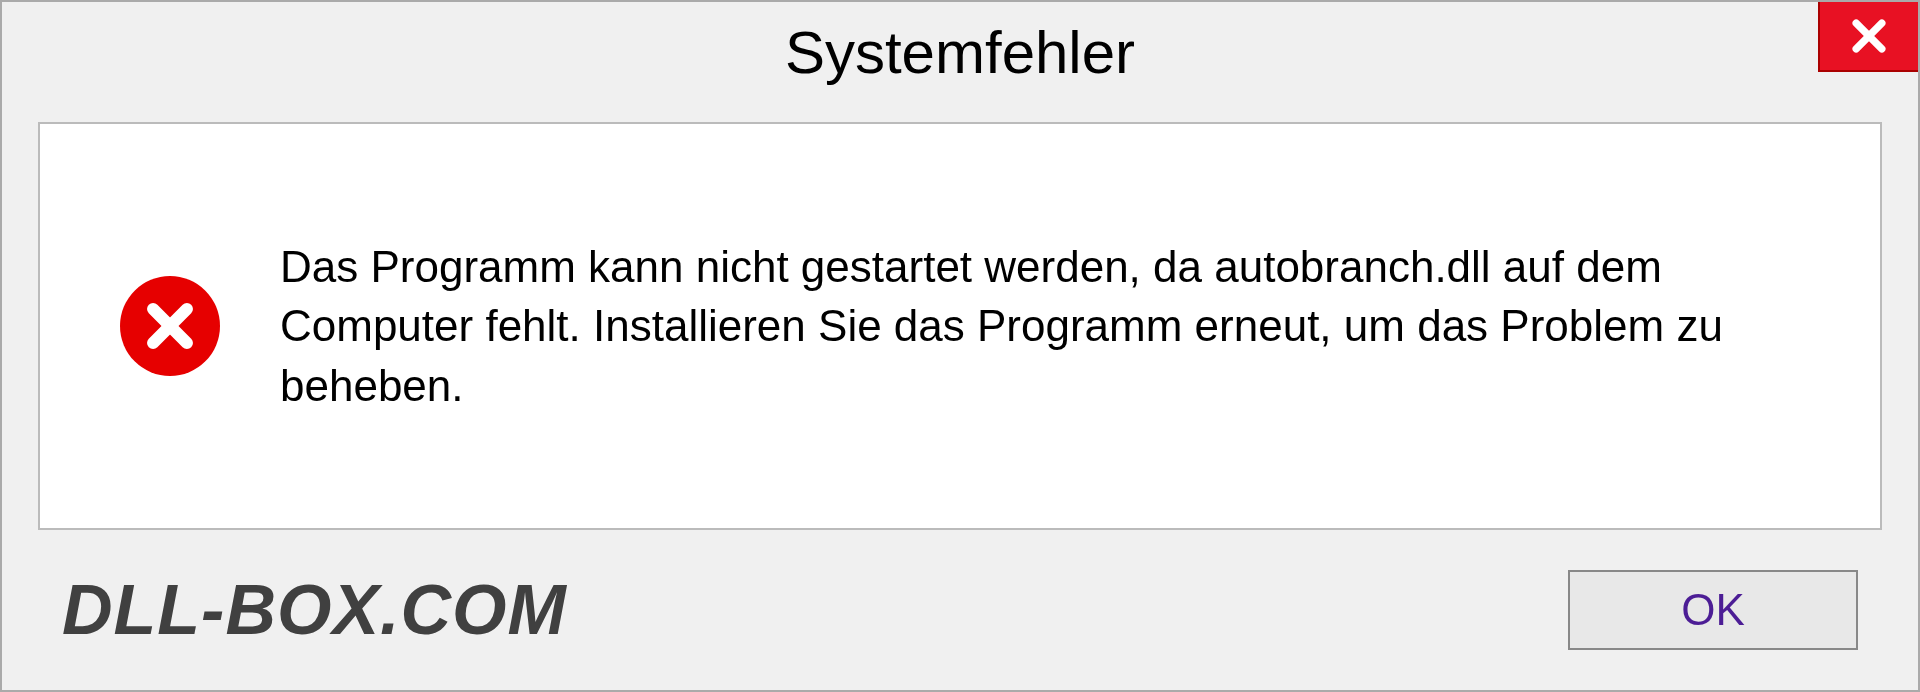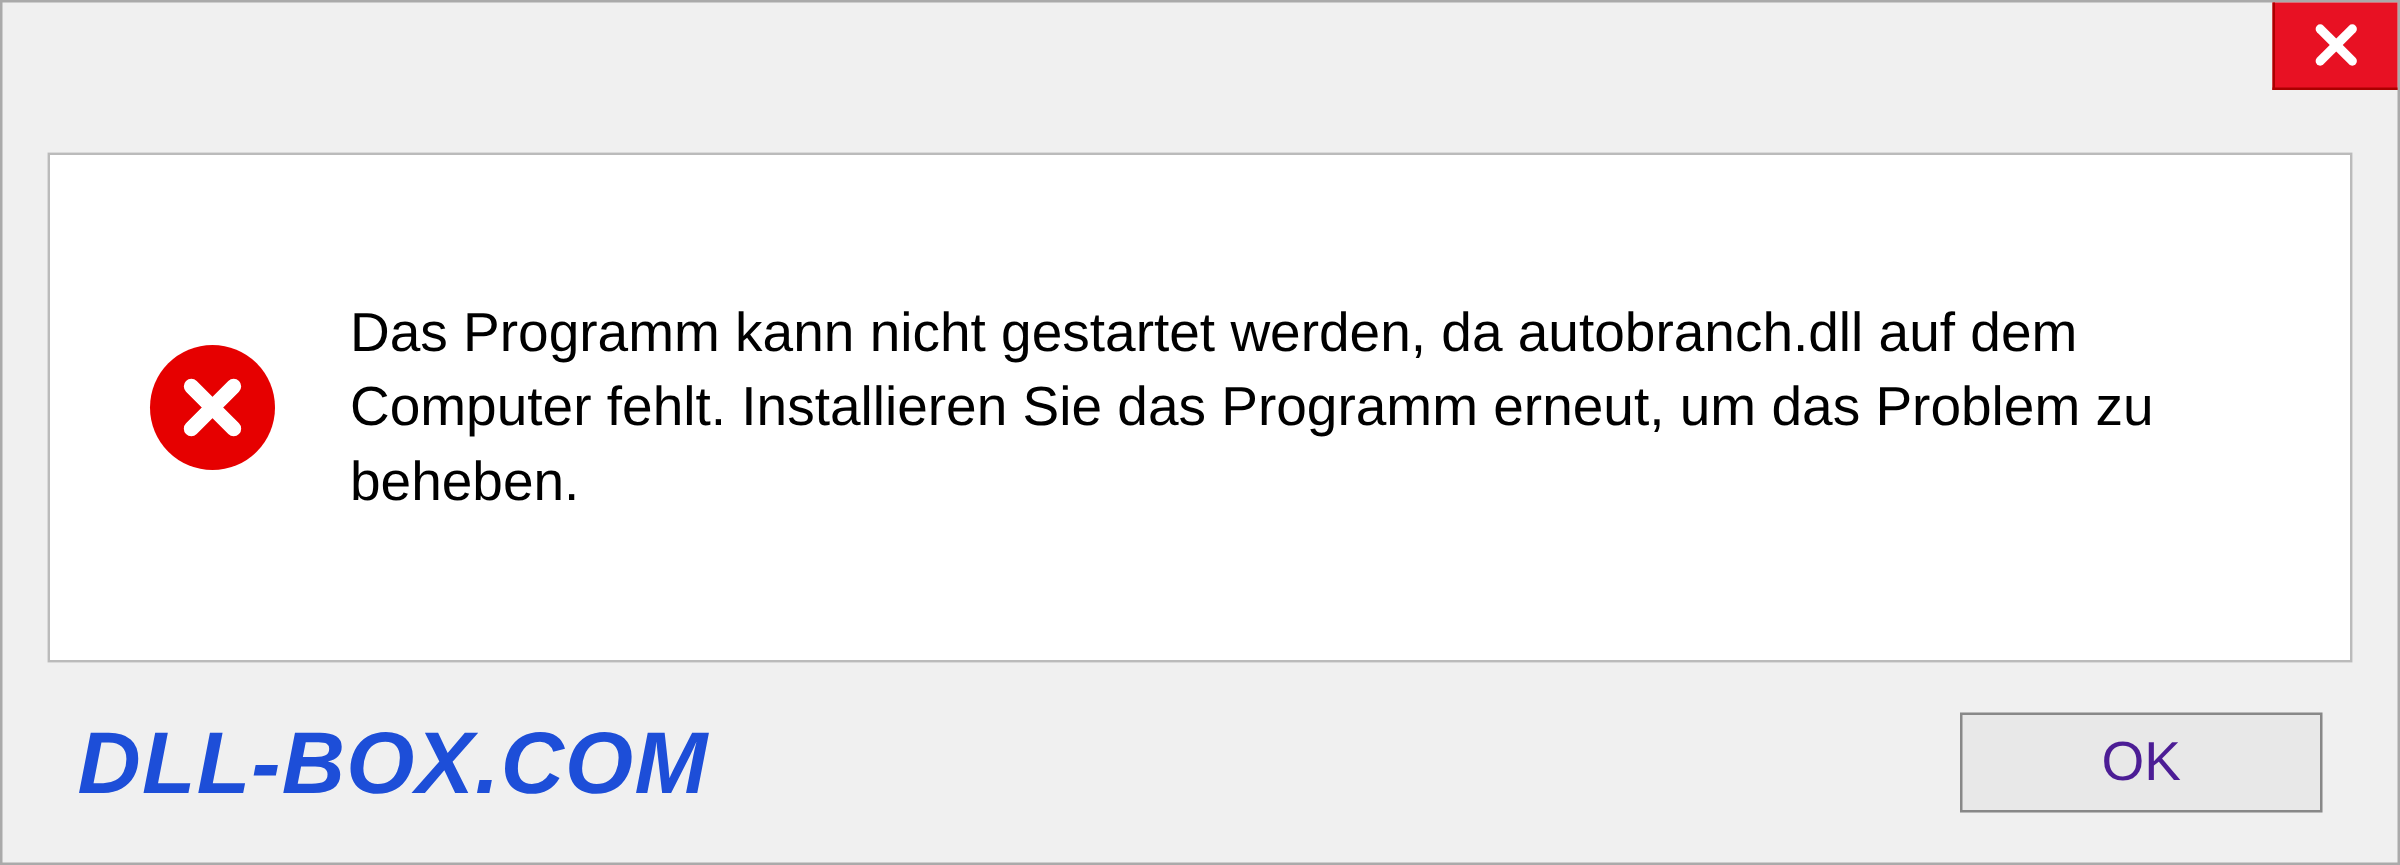--- a/index.html
+++ b/index.html
@@ -91,21 +91,21 @@
       height: 160px;
       display: flex;
       align-items: center;
       justify-content: space-between;
       padding: 0 60px 0 60px;
     }
     .watermark {
       font-size: 70px;
       font-weight: 800;
       font-style: italic;
-      color: #1d4ed8;
+      color: #404040;
       letter-spacing: 1px;
       font-family: Arial, sans-serif;
     }
     .ok-btn {
       width: 290px;
       height: 80px;
       background: #e8e8e8;
       border: 2px solid #888;
       font-size: 44px;
       color: #4c1d95;
@@ -114,20 +114,21 @@
       justify-content: center;
       cursor: pointer;
       font-family: inherit;
     }
   </style>
 </head>
 <body>
 
 <div class="dialog">
   <div class="titlebar">
+    <div class="title">Systemfehler</div>
     <div class="close-btn">
       <svg viewBox="0 0 24 24" fill="none" stroke="#fff" stroke-width="4" stroke-linecap="round">
         <line x1="5" y1="5" x2="19" y2="19"></line>
         <line x1="19" y1="5" x2="5" y2="19"></line>
       </svg>
     </div>
   </div>
 
   <div class="content-panel">
     <div class="error-icon-wrap">

